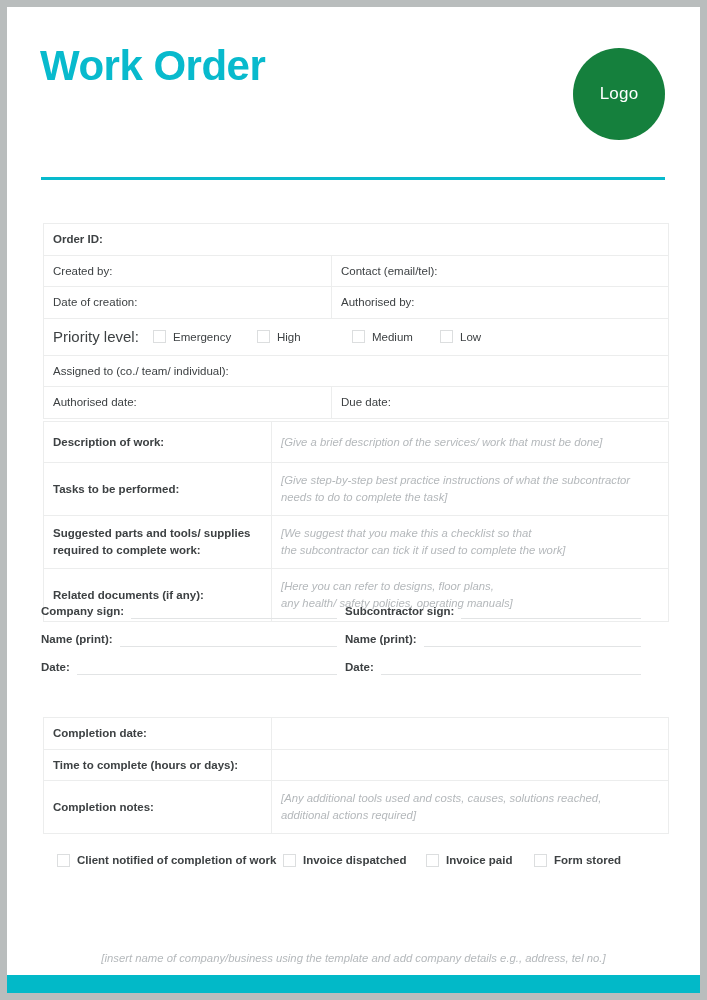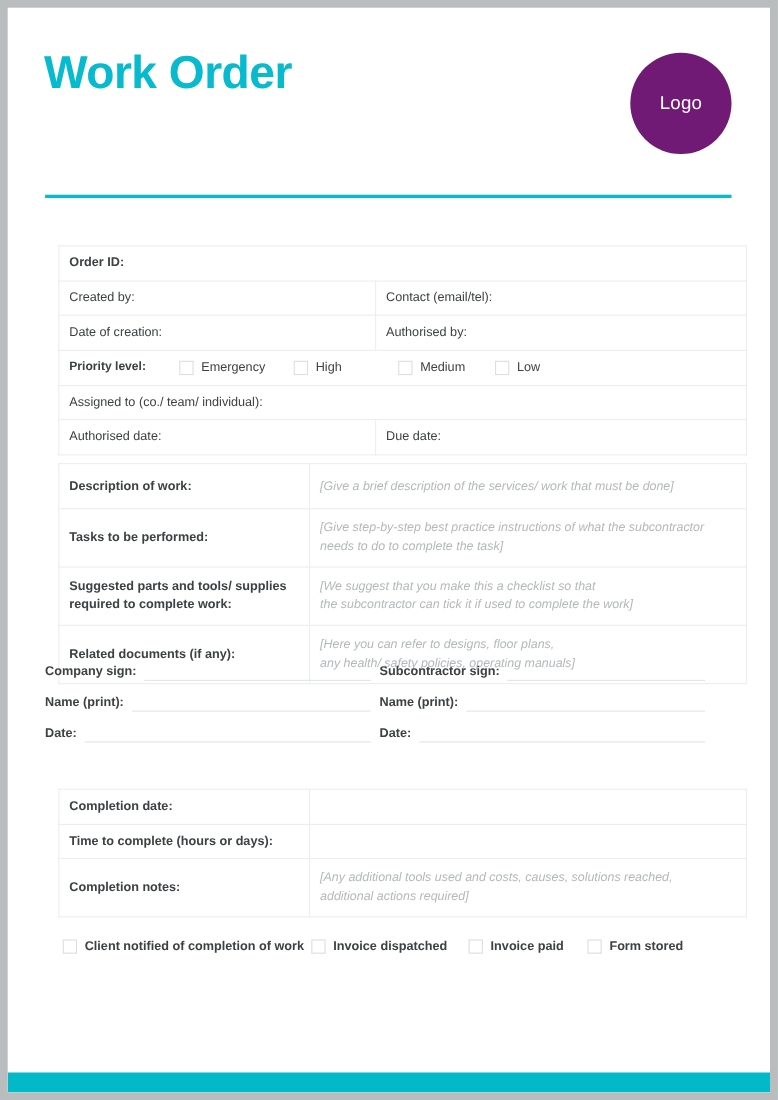--- a/index.html
+++ b/index.html
@@ -42,21 +42,21 @@
     line-height: 1;
     white-space: nowrap;
   }
   .logo-circle {
     position: absolute;
     left: 566px;
     top: 41px;
     width: 92px;
     height: 92px;
     border-radius: 50%;
-    background: #701a75;
+    background: #15803d;
     display: flex;
     align-items: center;
     justify-content: center;
   }
   .logo-text {
     color: #ffffff;
     font-size: 17px;
     font-weight: normal;
     letter-spacing: 0.2px;
   }
@@ -68,21 +68,21 @@
     height: 3px;
     background: #08bacd;
   }
 
   
   .form-table {
     position: absolute;
     border-collapse: collapse;
     table-layout: fixed;
     width: 625px;
-    left: 46px;
+    left: 36px;
     padding-left: 29px;
   }
   .form-table td {
     border: 1px solid #eceded;
     padding: 7px 9px;
     vertical-align: middle;
     font-size: 11.5px;
     color: #3d4143;
     line-height: 1.45;
   }
@@ -95,21 +95,21 @@
     line-height: 1.5;
     text-align: right;
   }
 
   #table-details { top: 216px; }
   #table-work    { top: 414px; }
   #table-done    { top: 710px; }
 
   
   .priority-row { display: flex; align-items: center; }
-  .priority-label { font-size: 11px; color: #3d4143; white-space: nowrap; font-weight: bold; }
+  .priority-label { font-size: 15px; color: #3d4143; white-space: nowrap; }
   .pri-opt {
     display: flex;
     align-items: center;
     white-space: nowrap;
   }
   .cb {
     display: inline-block;
     width: 13px;
     height: 13px;
     border: 1px solid #dcdedf;
@@ -156,21 +156,20 @@
   .final-checks {
     position: absolute;
     left: 50px;
     top: 847px;
     width: 620px;
     display: flex;
     align-items: center;
   }
   .final-opt {
     display: flex;
-    align-items: center;
     white-space: nowrap;
   }
   .final-opt-label {
     font-size: 11.5px;
     font-weight: bold;
     color: #3d4143;
   }
 
   
   .footer-note {
@@ -386,15 +385,16 @@
     <span class="final-opt" style="width:108px">
       <span class="cb"></span>
       <span class="final-opt-label">Invoice paid</span>
     </span>
     <span class="final-opt">
       <span class="cb"></span>
       <span class="final-opt-label">Form stored</span>
     </span>
   </div>
 
+  <div class="footer-note">[insert name of company/business using the template and add company details e.g., address, tel no.]</div>
   <div class="footer-bar"></div>
 
 </div>
 
 </body></html>

